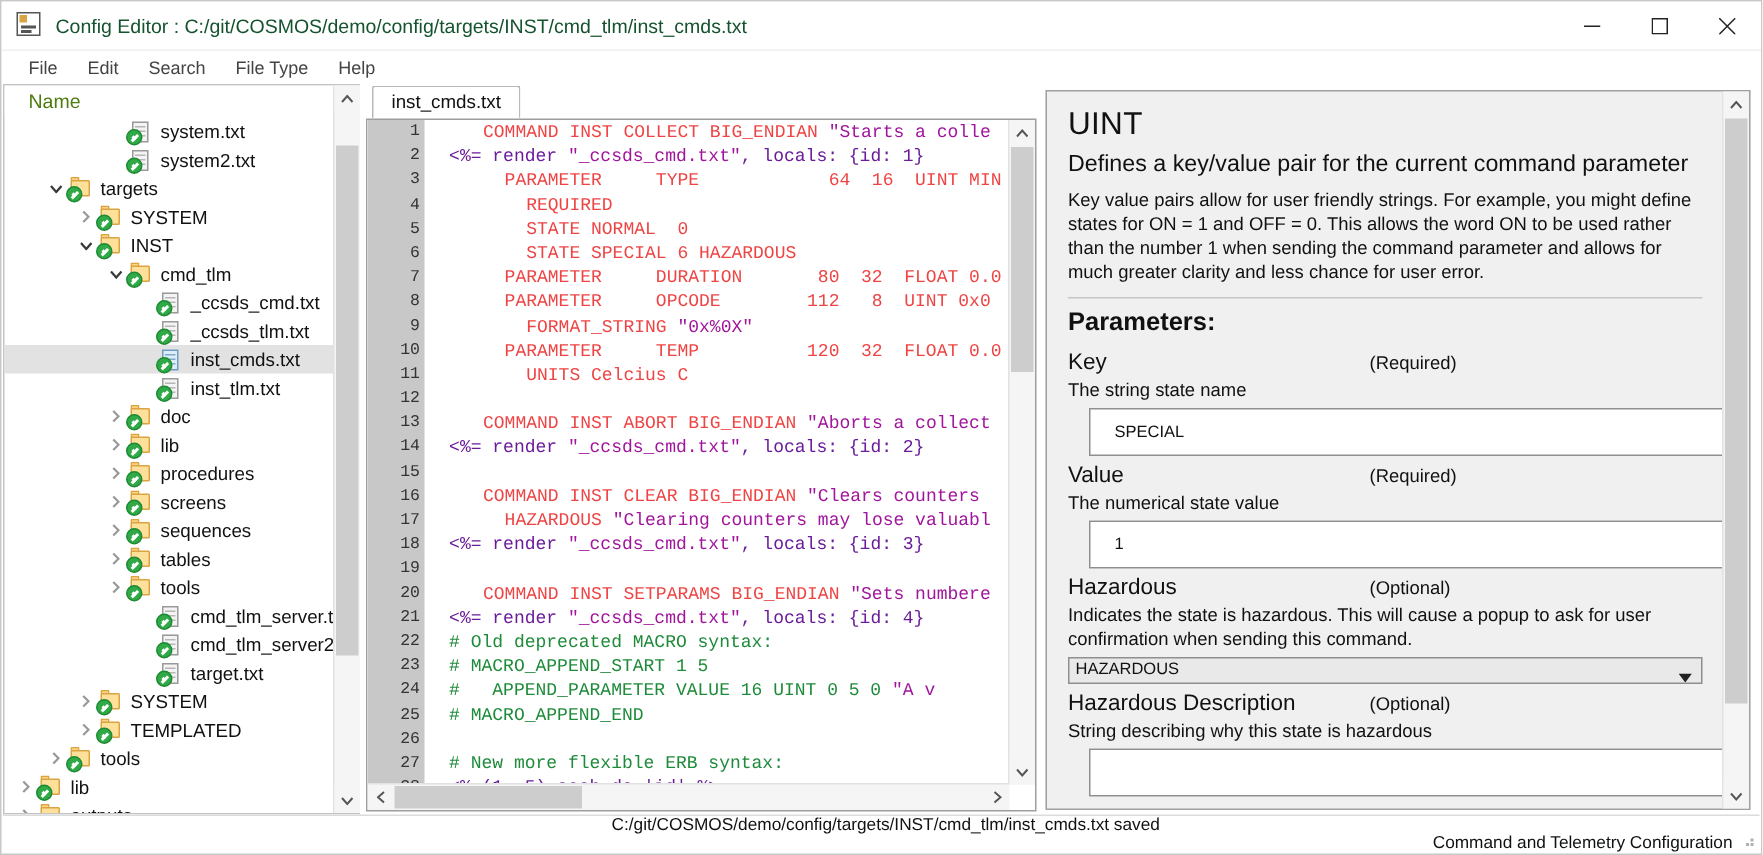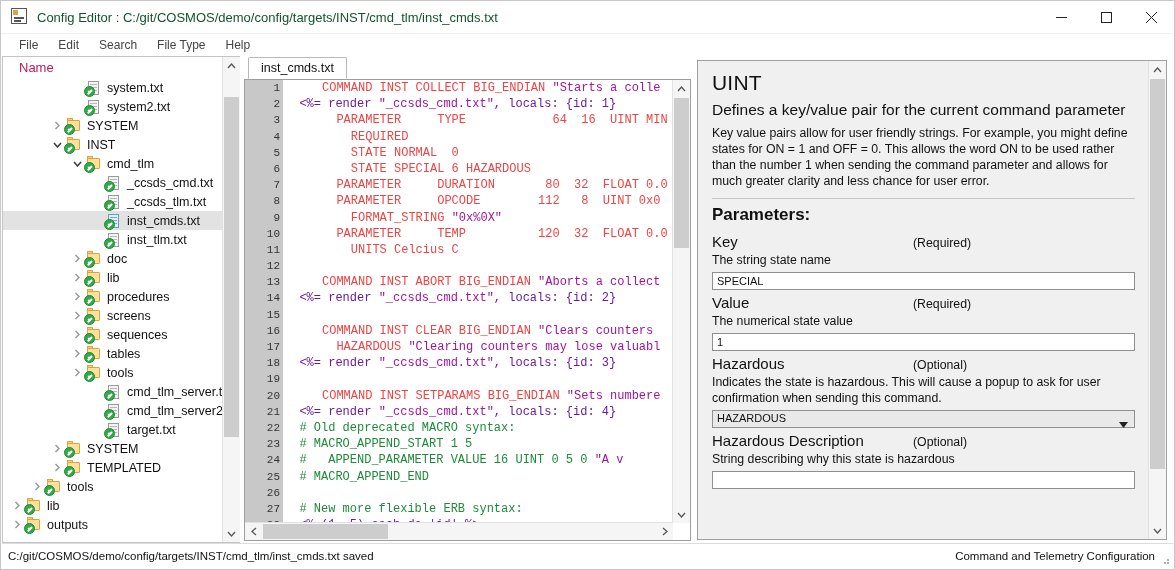--- a/index.html
+++ b/index.html
@@ -25,21 +25,21 @@
 
   
   .menubar{height:22px;display:flex;align-items:center;padding-left:8px;background:#fff;}
   .menu-item{padding:2px 10px;font-size:12px;color:#444;cursor:default;}
 
   
   .content{position:absolute;left:1px;top:55px;right:1px;bottom:26px;display:flex;}
 
   
   .tree-pane{width:238px;flex:none;background:#fff;border:1px solid #c4c4c4;border-right:none;box-sizing:border-box;position:relative;overflow:hidden;}
-  .tree-header{height:21px;line-height:21px;padding-left:16px;font-size:13px;color:#be185d;background:#fff;}
+  .tree-header{height:21px;line-height:21px;padding-left:16px;font-size:13px;color:#4d7c0f;background:#fff;}
   .tree-body{position:absolute;left:0;top:21px;right:17px;bottom:0;overflow:hidden;}
   .trow{height:19px;display:flex;align-items:center;white-space:nowrap;font-size:12.5px;color:#111;cursor:default;}
   .trow.sel{background:#e2e2e2;}
   .tw{flex:none;}
   .chev{width:16px;height:19px;flex:none;display:flex;align-items:center;justify-content:center;}
   .chev svg{display:block;}
   .ficon{width:17px;height:16px;flex:none;position:relative;margin-right:4px;}
   
   .ficon.folder .back{position:absolute;left:2px;top:2px;width:13px;height:11px;background:#ffe09a;border:1px solid #d9a441;box-sizing:border-box;border-radius:1px;}
   .ficon.folder .tabp{position:absolute;left:2px;top:0px;width:6px;height:3px;background:#ffd27f;border:1px solid #d9a441;border-bottom:none;box-sizing:border-box;border-radius:1px 1px 0 0;}
@@ -85,26 +85,26 @@
   .doc-body{position:absolute;left:0;top:0;right:17px;bottom:0;padding:8px 14px 0 14px;box-sizing:border-box;overflow:hidden;}
   .doc-title{font-size:21px;font-weight:400;color:#111;margin:2px 0 6px 0;letter-spacing:.2px;}
   .doc-sub{font-size:15.5px;color:#111;margin-bottom:6px;line-height:1.15;}
   .doc-desc{font-size:12.3px;color:#111;line-height:1.32;margin-bottom:8px;}
   .doc-hr{border:none;border-top:1px solid #c6c6c6;margin:4px 0 6px 0;}
   .doc-params-h{font-size:17px;font-weight:700;color:#111;margin:4px 0 8px 0;}
   .prow{display:flex;align-items:baseline;margin-top:4px;}
   .pname{font-size:15px;color:#111;}
   .preq{font-size:12.3px;color:#111;margin-left:auto;width:222px;}
   .phelp{font-size:12.3px;color:#111;margin:3px 0 3px 0;line-height:1.3;}
-  .pinput{height:18px;background:#fff;border:1px solid #8f8f8f;box-sizing:border-box;font-size:11px;font-family:"Liberation Sans",sans-serif;color:#111;padding:1px 4px;line-height:15px;width:100%;display:block;}
+  .pinput{height:32px;background:#fff;border:1px solid #8f8f8f;box-sizing:border-box;font-size:11px;font-family:"Liberation Sans",sans-serif;color:#111;padding:1px 16px;line-height:15px;width:100%;display:block;margin-left:14px;}
   .pselect{height:18px;background:#e9e9e9;border:1px solid #8f8f8f;box-sizing:border-box;font-size:11px;color:#111;padding:1px 4px;line-height:15px;display:flex;align-items:center;position:relative;}
   .pselect .car{position:absolute;right:6px;top:6px;}
 
   
-  .statusbar{position:absolute;left:1px;right:1px;bottom:1px;height:24px;display:flex;align-items:center;background:#fff;border-top:1px solid #dcdcdc;font-size:11.5px;color:#111;}
+  .statusbar{position:absolute;left:1px;right:1px;bottom:1px;height:24px;display:flex;align-items:center;background:#fff;border-top:1px solid #dcdcdc;font-size:11.5px;color:#111;flex-direction:column;}
   .st-left{padding-left:6px;}
   .st-right{margin-left:auto;padding-right:18px;}
   .grip{position:absolute;right:3px;bottom:3px;width:10px;height:10px;}
   .grip i{position:absolute;width:2px;height:2px;background:#b0b0b0;}
 </style>
 </head>
 <body>
 
 <div class="app">
 
@@ -165,20 +165,34 @@
             <div class="tw" style="width: 66px;"></div>
             <div class="chev"></div>
             <div class="ficon file">
               <div class="pg"></div>
               <div class="ln" style="top:4px"></div>
               <div class="ln" style="top:7px"></div>
               <div class="ln" style="top:10px"></div>
               <div class="badge"></div>
             </div>
             <div class="tlabel">system2.txt</div>
+          </div>
+          <div class="trow">
+            <div class="tw" style="width: 26px;"></div>
+            <div class="chev">
+              <svg width="9" height="6" viewBox="0 0 9 6">
+                <polyline points="1,1 4.5,5 8,1" fill="none" stroke="#3a3a3a" stroke-width="1.5"></polyline>
+              </svg>
+            </div>
+            <div class="ficon folder">
+              <div class="tabp"></div>
+              <div class="back"></div>
+              <div class="badge"></div>
+            </div>
+            <div class="tlabel">targets</div>
           </div>
           <div class="trow">
             <div class="tw" style="width: 46px;"></div>
             <div class="chev">
               <svg width="6" height="9" viewBox="0 0 6 9">
                 <polyline points="1.5,1 5,4.5 1.5,8" fill="none" stroke="#999" stroke-width="1.5"></polyline>
               </svg>
             </div>
             <div class="ficon folder">
               <div class="tabp"></div>

